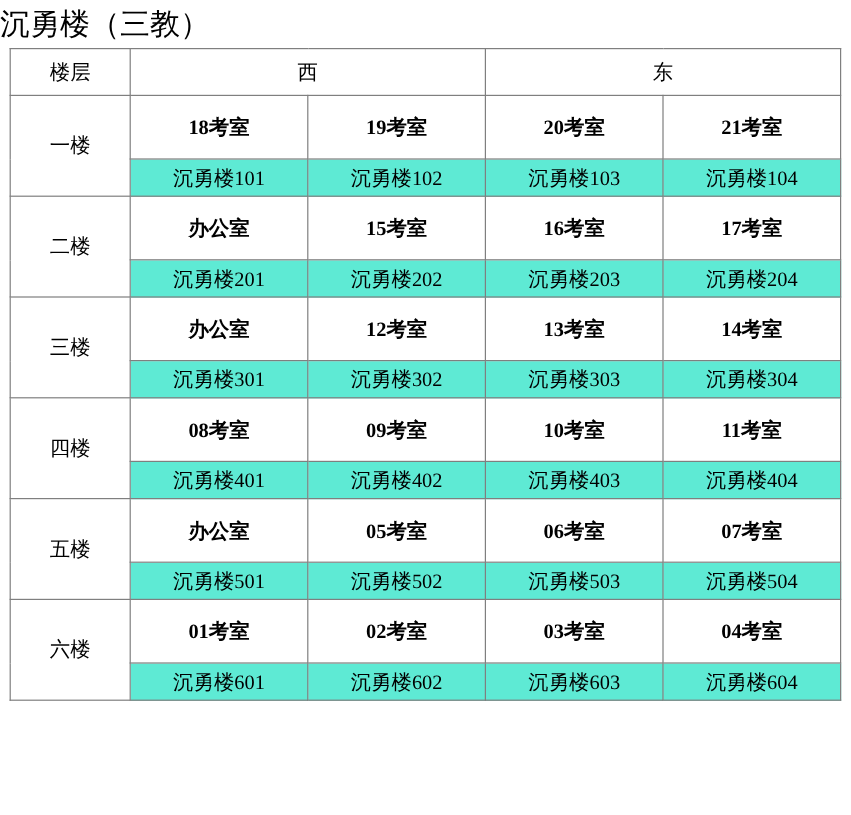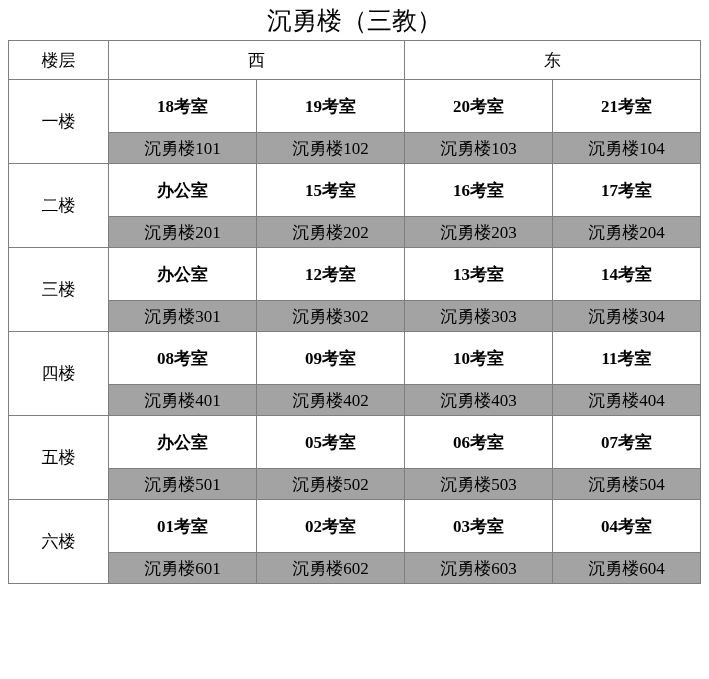--- a/index.html
+++ b/index.html
@@ -13,21 +13,21 @@
     font-family: "Liberation Serif", "DejaVu Serif", serif;
     color: #000000;
     overflow: hidden;
   }
   #page {
     width: 709px;
     height: 679px;
     position: relative;
   }
   #title {
-    text-align: center;
+    text-align: left;
     font-size: 25px;
     line-height: 34px;
     padding-top: 4px;
     padding-bottom: 2px;
     color: #000;
     font-family: "Liberation Serif", "DejaVu Serif", serif;
   }
   table.grid {
     border-collapse: collapse;
     table-layout: fixed;
@@ -54,21 +54,21 @@
     font-size: 18px;
   }
   td.room-cell {
     height: 52px;
     font-size: 17px;
     font-weight: bold;
   }
   td.code-cell {
     height: 30px;
     font-size: 16px;
-    background: #a3a3a3;
+    background: #5eead4;
     color: #ffffff;
   }
 </style>
 </head>
 <body>
 
 <div id="page">
 
   <div id="title">沉勇楼（三教）</div>
 

